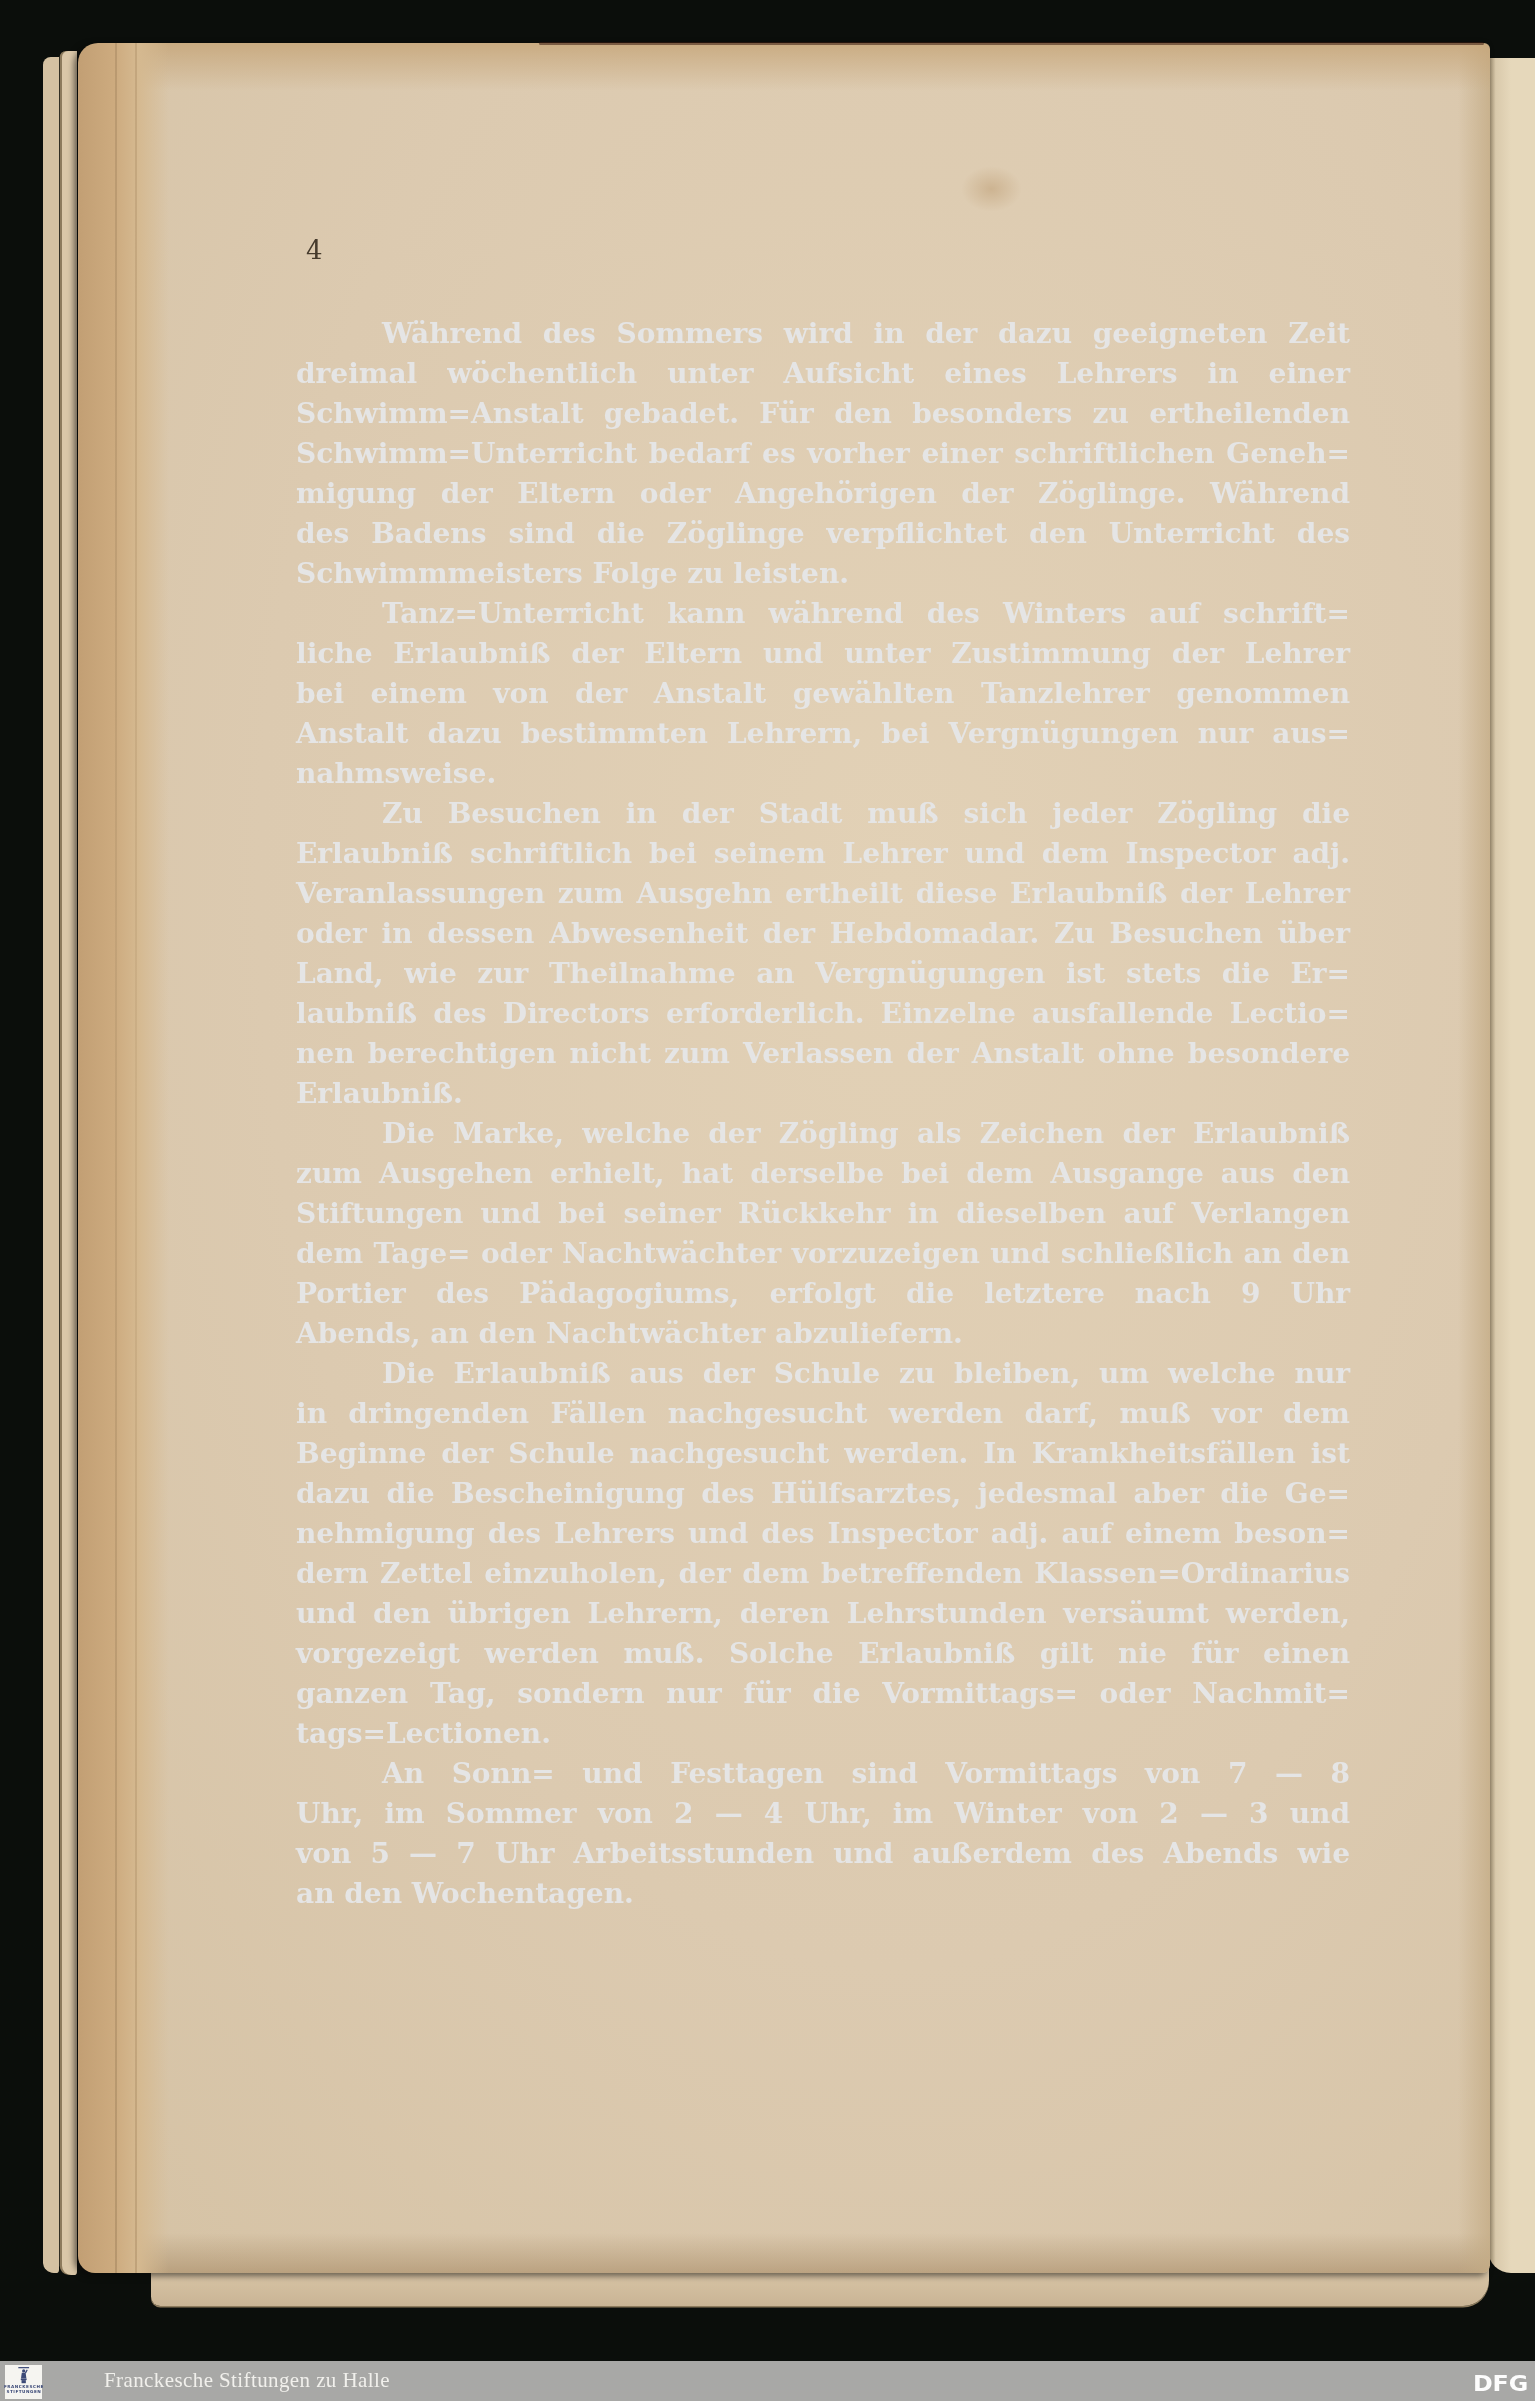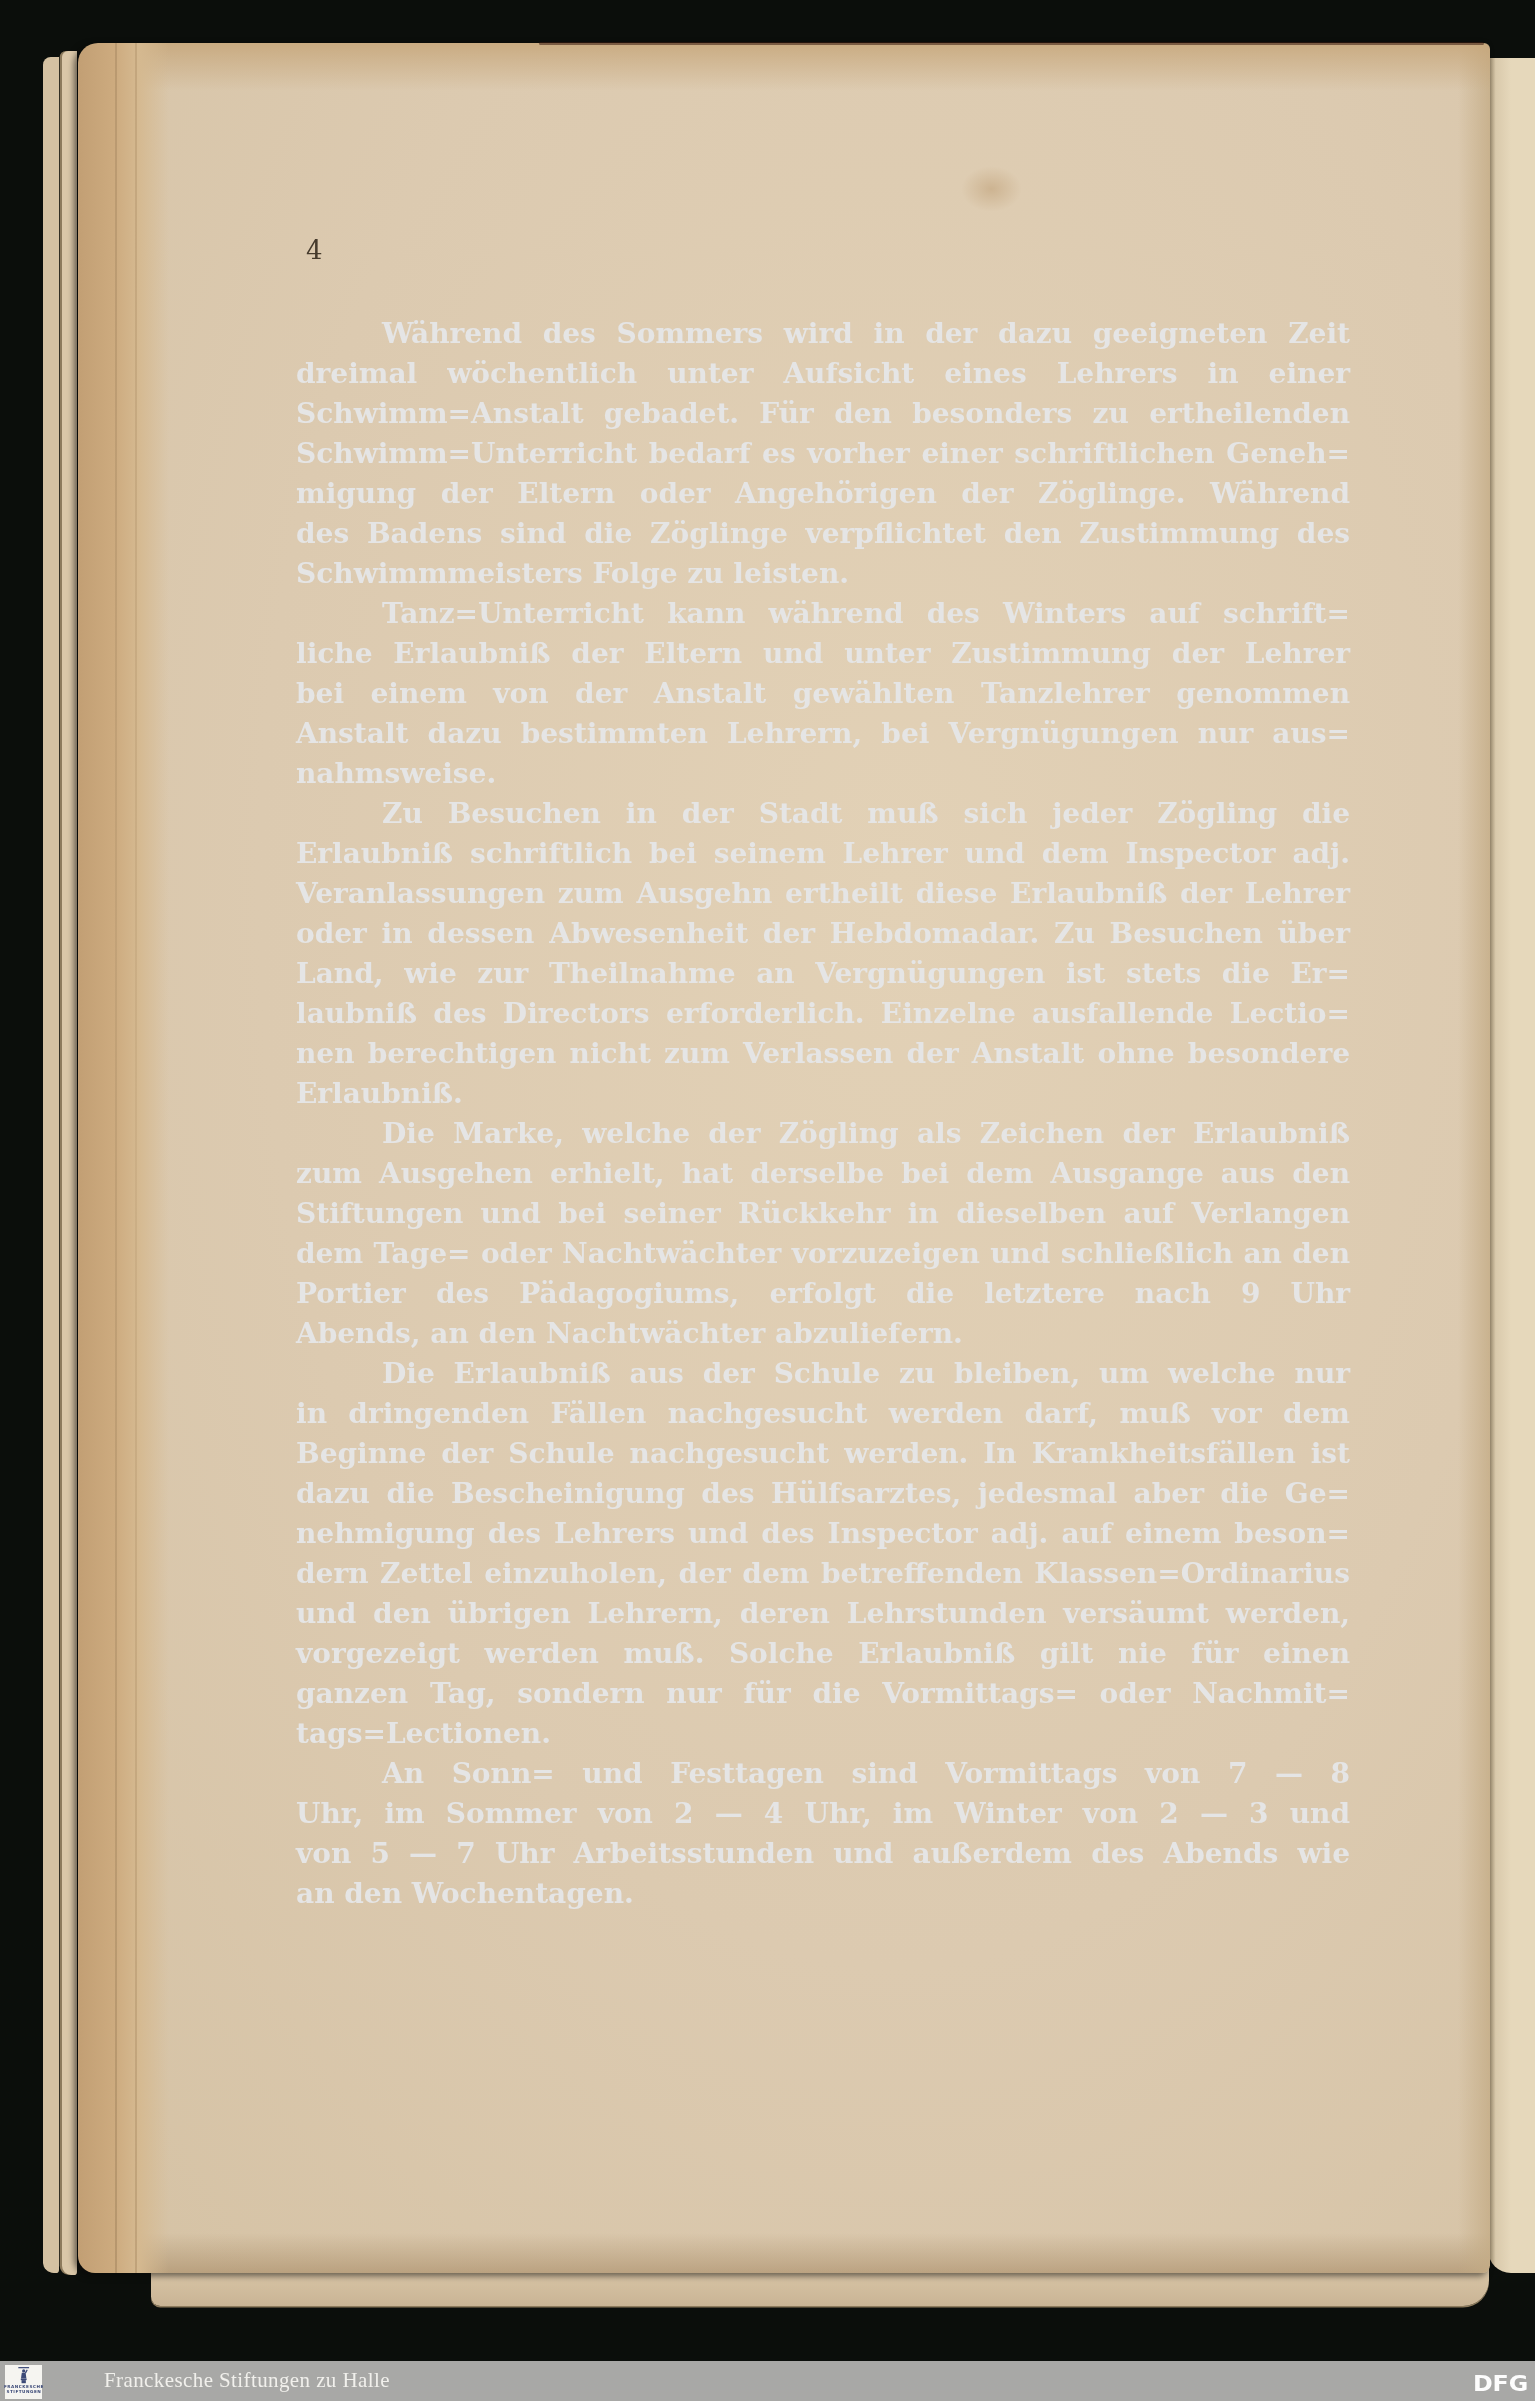--- a/index.html
+++ b/index.html
@@ -126,21 +126,21 @@
 
 <div class="page-number">4</div>
 
 <div class="text-block">
     <div class="paragraph">
       <div class="line first">Während des Sommers wird in der dazu geeigneten Zeit</div>
       <div class="line">dreimal wöchentlich unter Aufsicht eines Lehrers in einer</div>
       <div class="line">Schwimm=Anstalt gebadet.  Für den besonders zu ertheilenden</div>
       <div class="line">Schwimm=Unterricht bedarf es vorher einer schriftlichen Geneh=</div>
       <div class="line">migung der Eltern oder Angehörigen der Zöglinge.  Während</div>
-      <div class="line">des Badens sind die Zöglinge verpflichtet den Zustimmung des</div>
+      <div class="line">des Badens sind die Zöglinge verpflichtet den Unterricht des</div>
       <div class="line last">Schwimmmeisters Folge zu leisten.</div>
     </div>
     <div class="paragraph">
       <div class="line first">Tanz=Unterricht kann während des Winters auf schrift=</div>
       <div class="line">liche Erlaubniß der Eltern und unter Zustimmung der Lehrer</div>
       <div class="line">bei einem von der Anstalt gewählten Tanzlehrer genommen</div>
       <div class="line">Anstalt dazu bestimmten Lehrern, bei Vergnügungen nur aus=</div>
       <div class="line last">nahmsweise.</div>
     </div>
     <div class="paragraph">

